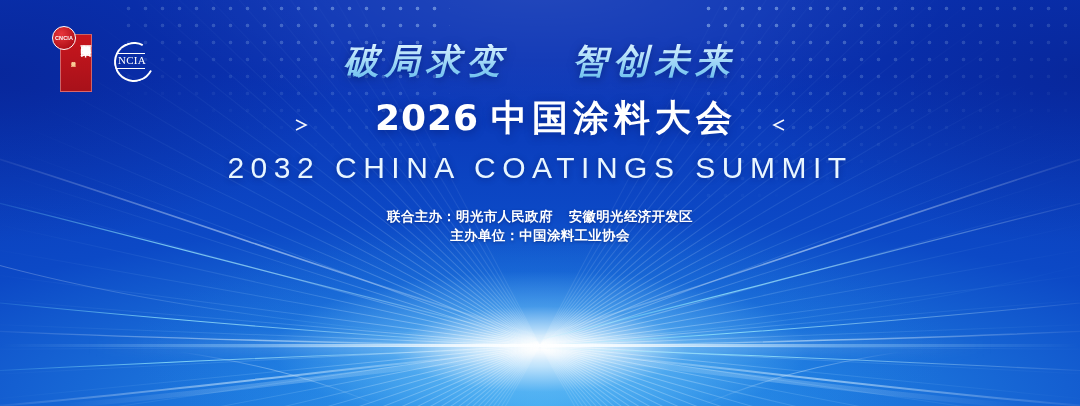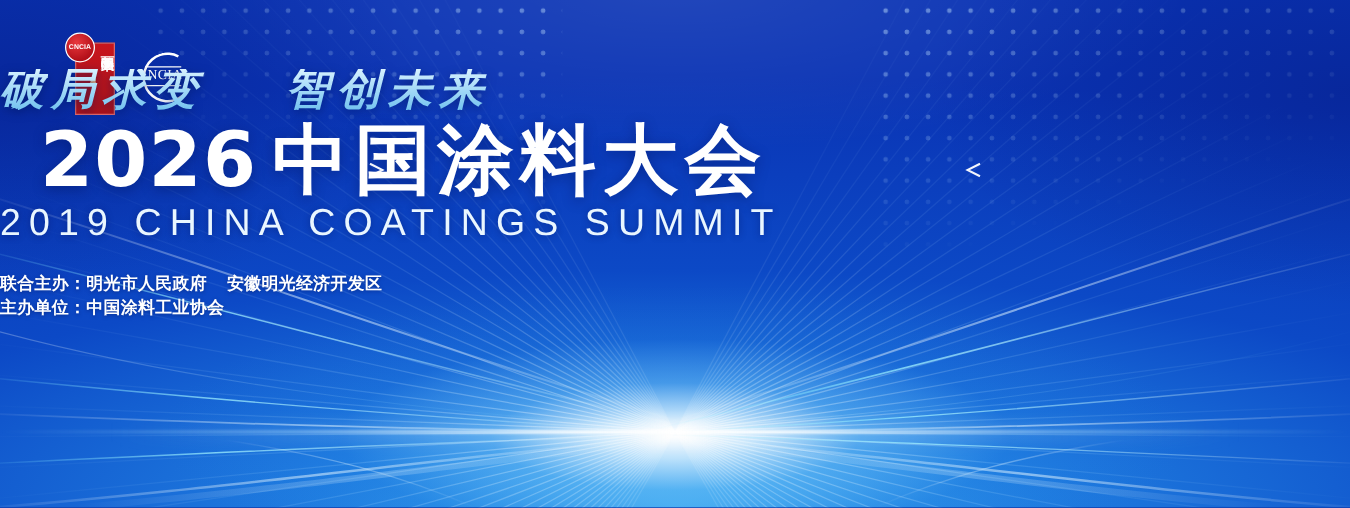--- a/index.html
+++ b/index.html
@@ -77,33 +77,33 @@
   .logo-ncia{position:relative;width:50px;height:50px;margin-top:14px;}
   .logo-ncia .ring{position:absolute;left:6px;top:2px;width:40px;height:40px;border-radius:50%;
     border:2.2px solid #fff;border-right-color:transparent;transform:rotate(-18deg);}
   .logo-ncia .bar{position:absolute;left:8px;width:29px;height:1.4px;background:#fff;}
   .logo-ncia .bar.b1{top:13px;}
   .logo-ncia .bar.b2{top:28px;}
   .logo-ncia .letters{position:absolute;left:9px;top:14px;width:30px;text-align:center;
     color:#fff;font-size:11px;letter-spacing:.3px;font-family:"Liberation Serif",serif;}
 
   
-  .content{position:absolute;left:0;top:11px;width:100%;z-index:7;}
+  .content{position:absolute;left:0;top:0;width:100%;text-align:center;z-index:7;}
 
   .slogan{margin-top:44px;font-size:35px;font-weight:bold;font-style:italic;
     letter-spacing:6px;line-height:1;
     font-family:"DejaVu Sans",sans-serif;
     background:linear-gradient(180deg,#d8f1ff 0%,#a9dcf8 42%,#6ec0ef 100%);
     -webkit-background-clip:text;background-clip:text;
     -webkit-text-fill-color:transparent;color:transparent;
     filter:drop-shadow(0 2px 4px rgba(2,20,90,.55));}
   .slogan .gap{display:inline-block;width:28px;}
 
   .titlerow{position:relative;margin-top:10px;height:58px;}
-  .title-main{font-size:61px;font-weight:bold;color:#fff;letter-spacing:5px;
+  .title-main{font-size:36px;font-weight:bold;color:#fff;letter-spacing:5px;
     line-height:58px;font-family:"DejaVu Sans",sans-serif;
     text-shadow:0 2px 10px rgba(2,20,90,.45);padding-left:32px;}
   .title-main .yr{letter-spacing:1px;margin-right:12px;}
   .arrow{position:absolute;top:30px;width:80px;height:12px;}
   .arrow.l{left:232px;}
   .arrow.r{right:232px;transform:scaleX(-1);}
   .arrow svg{display:block;}
 
   .title-sub{margin-top:4px;font-size:30px;color:#e9f6ff;letter-spacing:6.5px;
     font-family:"Liberation Sans",sans-serif;font-weight:300;
@@ -318,21 +318,21 @@
         <span class="yr">2026</span><span>中国涂料大会</span>
       </div>
       <div class="arrow r">
         <svg width="80" height="12" viewBox="0 0 80 12" aria-hidden="true">
           <path d="M0,6 L72,6" stroke="url(#ag)" stroke-width="1.6" fill="none"></path>
           <path d="M64,1 L74,6 L64,11" stroke="#ffffff" stroke-width="1.6" fill="none" opacity=".95"></path>
         </svg>
       </div>
     </div>
 
-    <div class="title-sub">2019 CHINA COATINGS SUMMIT</div>
+    <div class="title-sub">2032 CHINA COATINGS SUMMIT</div>
 
 
     <div class="orgs">
       <div class="line l2">
         <span>联合主办：</span><span>明光市人民政府</span><span class="sp"></span><span>安徽明光经济开发区</span>
       </div>
       <div class="line l1">
         <span>主办单位：</span><span>中国涂料工业协会</span>
       </div>
     </div>

